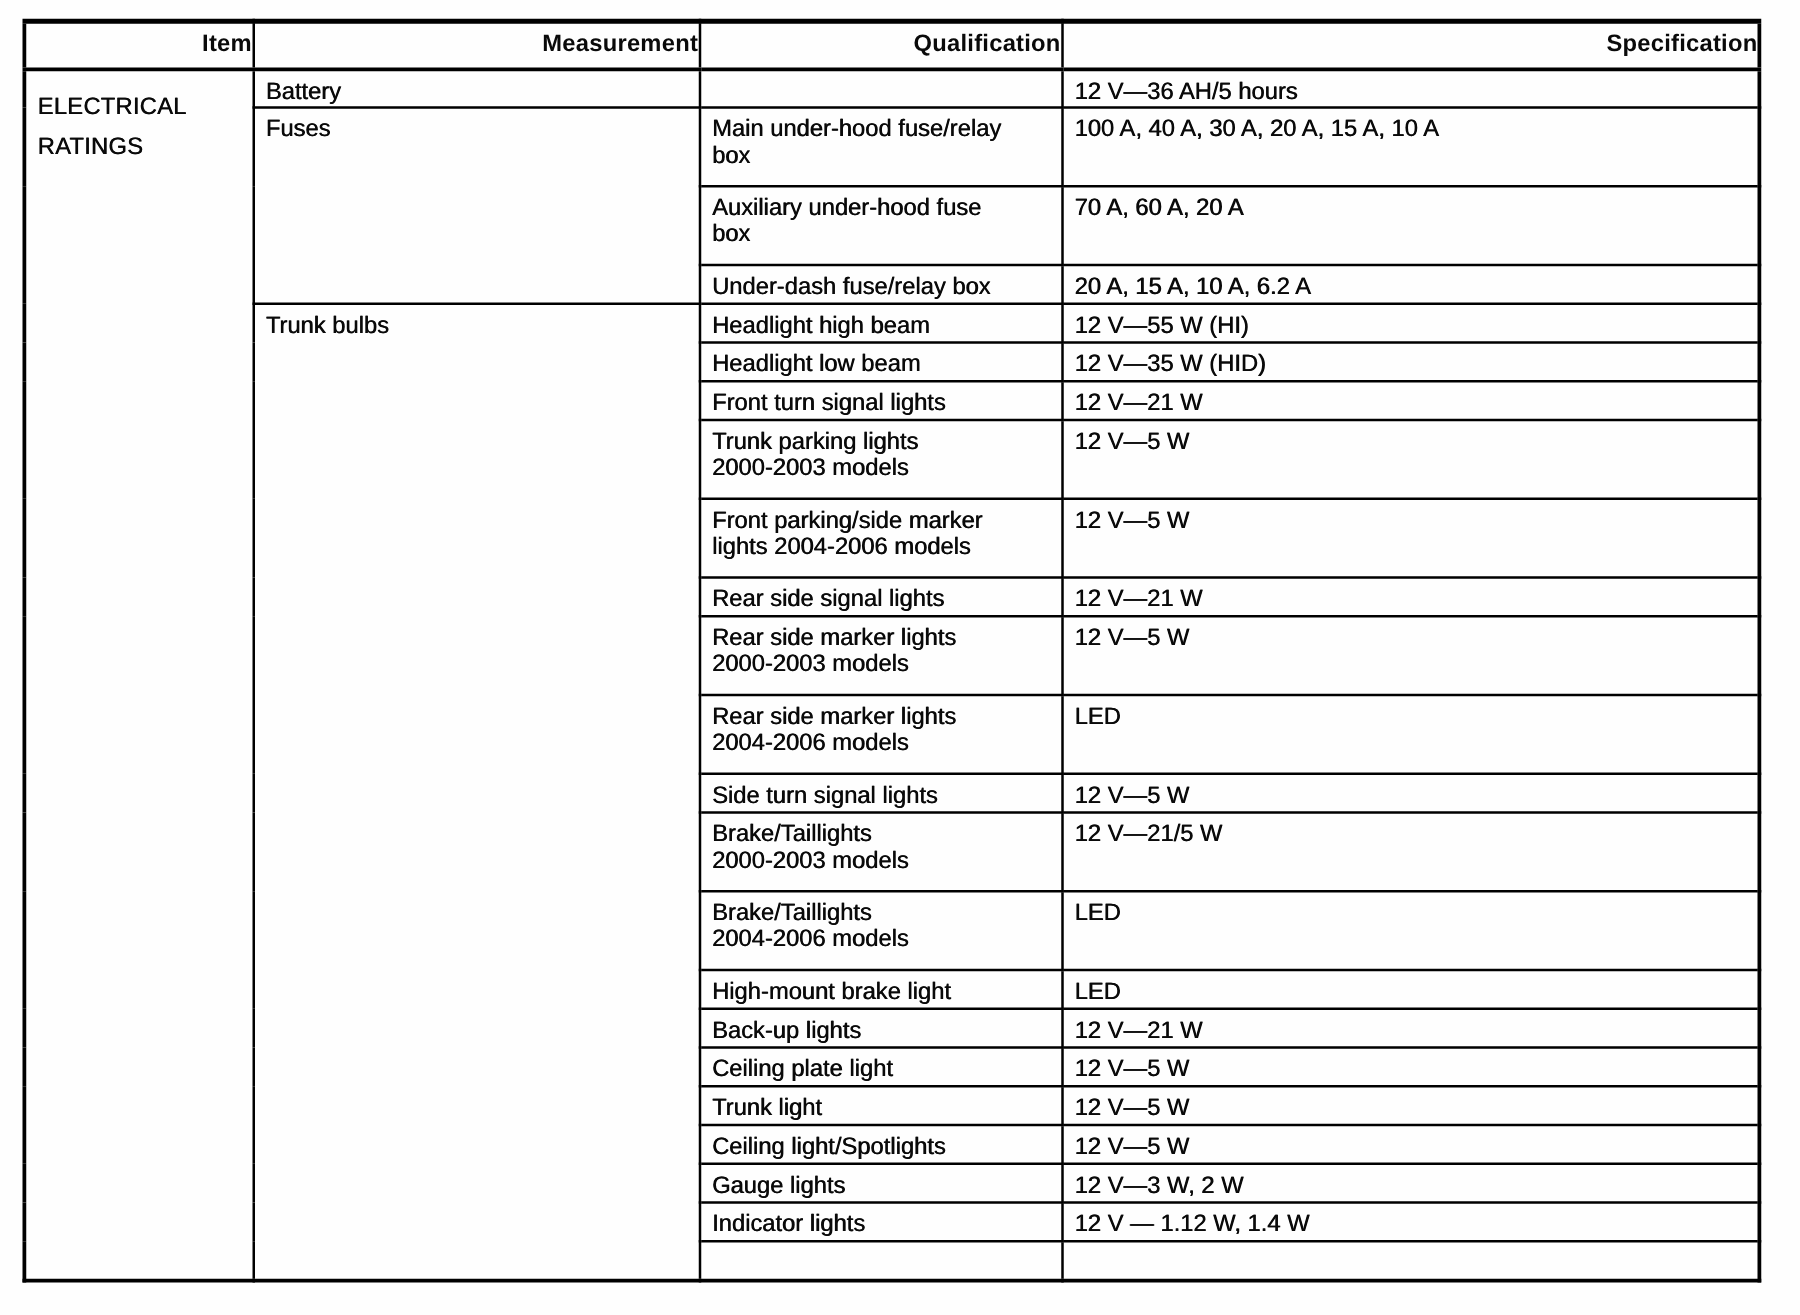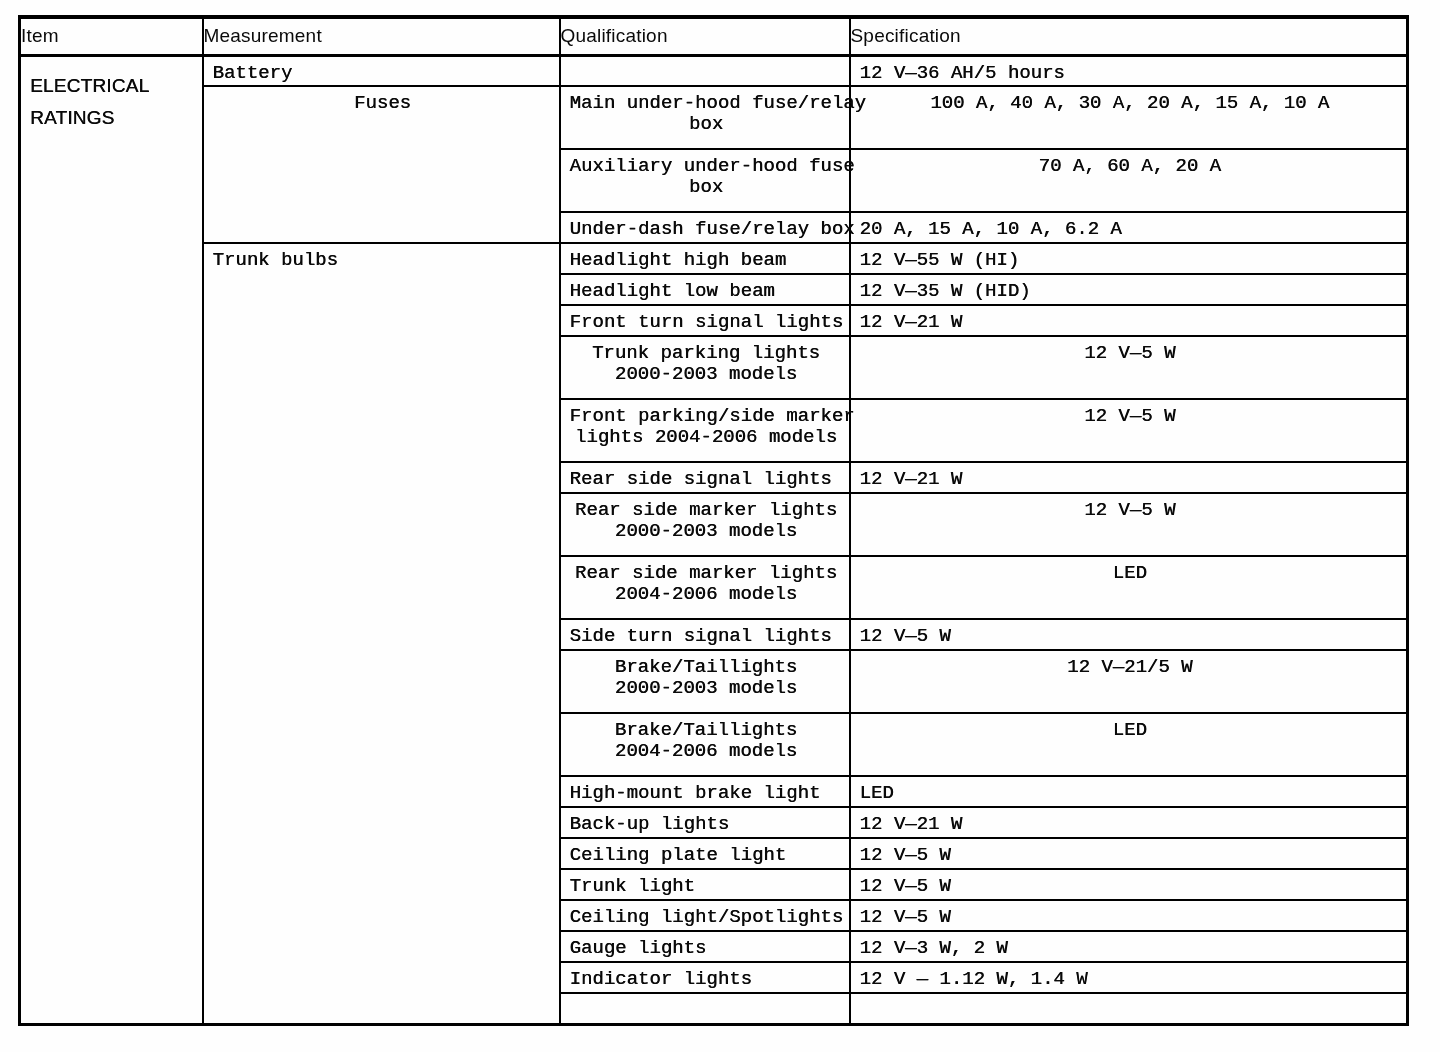--- a/index.html
+++ b/index.html
@@ -31,40 +31,39 @@
   col.c-meas { width: 357px; }
   col.c-qual { width: 290px; }
   col.c-spec { width: 558px; }
   th, td {
     border: 2px solid #000;
     color: #0a0a0a;
   }
   thead th {
     height: 38px;
     font-size: 19px;
-    font-weight: normal;
-    text-align: left;
+    font-weight: bold;
+    text-align: right;
     vertical-align: middle;
     border-bottom: 3px solid #000;
     letter-spacing: 0.2px;
   }
   tbody td {
     vertical-align: top;
     font-size: 19px;
     padding: 1px 6px 0 9px;
     text-shadow: 0.45px 0 0 currentColor; 
   }
   tr.r1 { height: 31px; }
-  tr.r2 { height: 63px; text-align: center; }
+  tr.r2 { height: 63px; }
   .tline {
     line-height: 31px;
     height: 21px;
     white-space: nowrap;
     overflow: visible;
-    font-family: Liberation Mono, monospace;
   }
   td.item-cell .item-text {
     line-height: 32px;
     white-space: normal;
     padding-top: 12px;
     letter-spacing: 0.2px;
   }
 </style>
 </head>
 <body>

